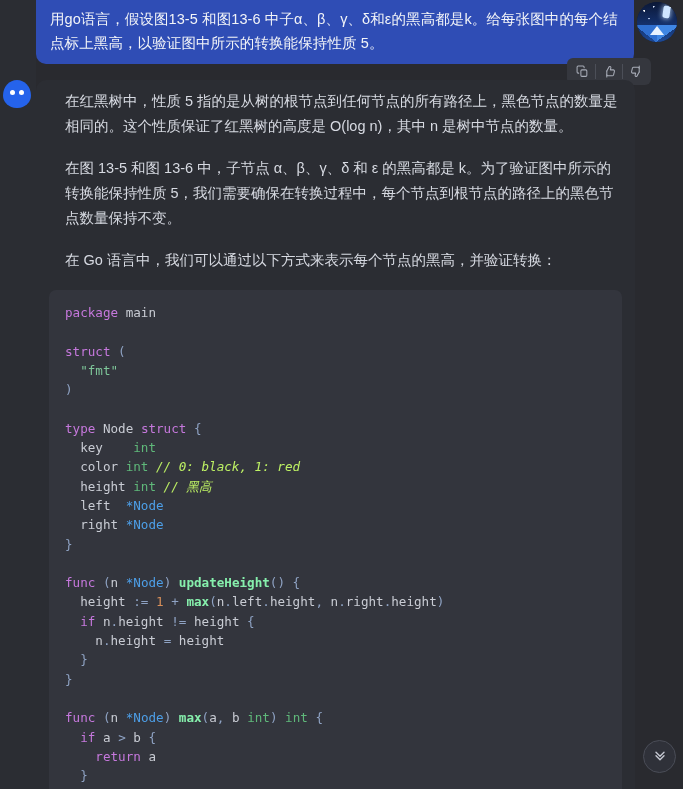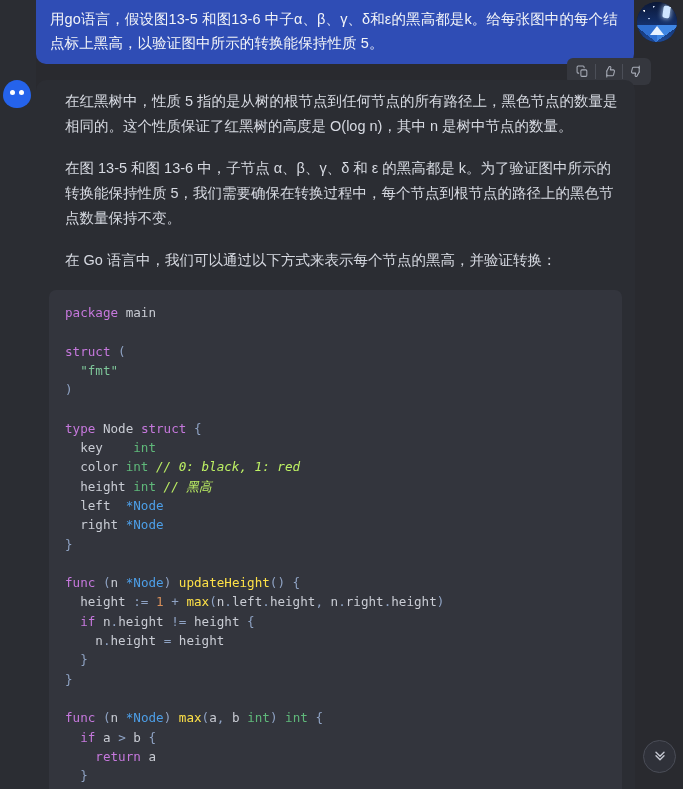--- a/index.html
+++ b/index.html
@@ -182,21 +182,21 @@
     font-size: 12.6px;
     line-height: 19.3px;
     color: #c9ccd4;
     white-space: pre;
     margin: 0;
   }
 
   .kw   { color: #c678dd; }   
   .str  { color: #7ec699; }   
   .typ  { color: #5fb87a; }   
-  .fn   { color: #fde047; }   
+  .fn   { color: #86efac; font-weight: bold; }   
   .ptr  { color: #4d9fe8; }   
   .num  { color: #d9905a; }   
   .cmt  { color: #bef264; font-style: italic; }
   .pl   { color: #c9ccd4; }
   .op   { color: #8fa3c4; }
 
   
   .scroll-down {
     position: absolute;
     left: 643px;

